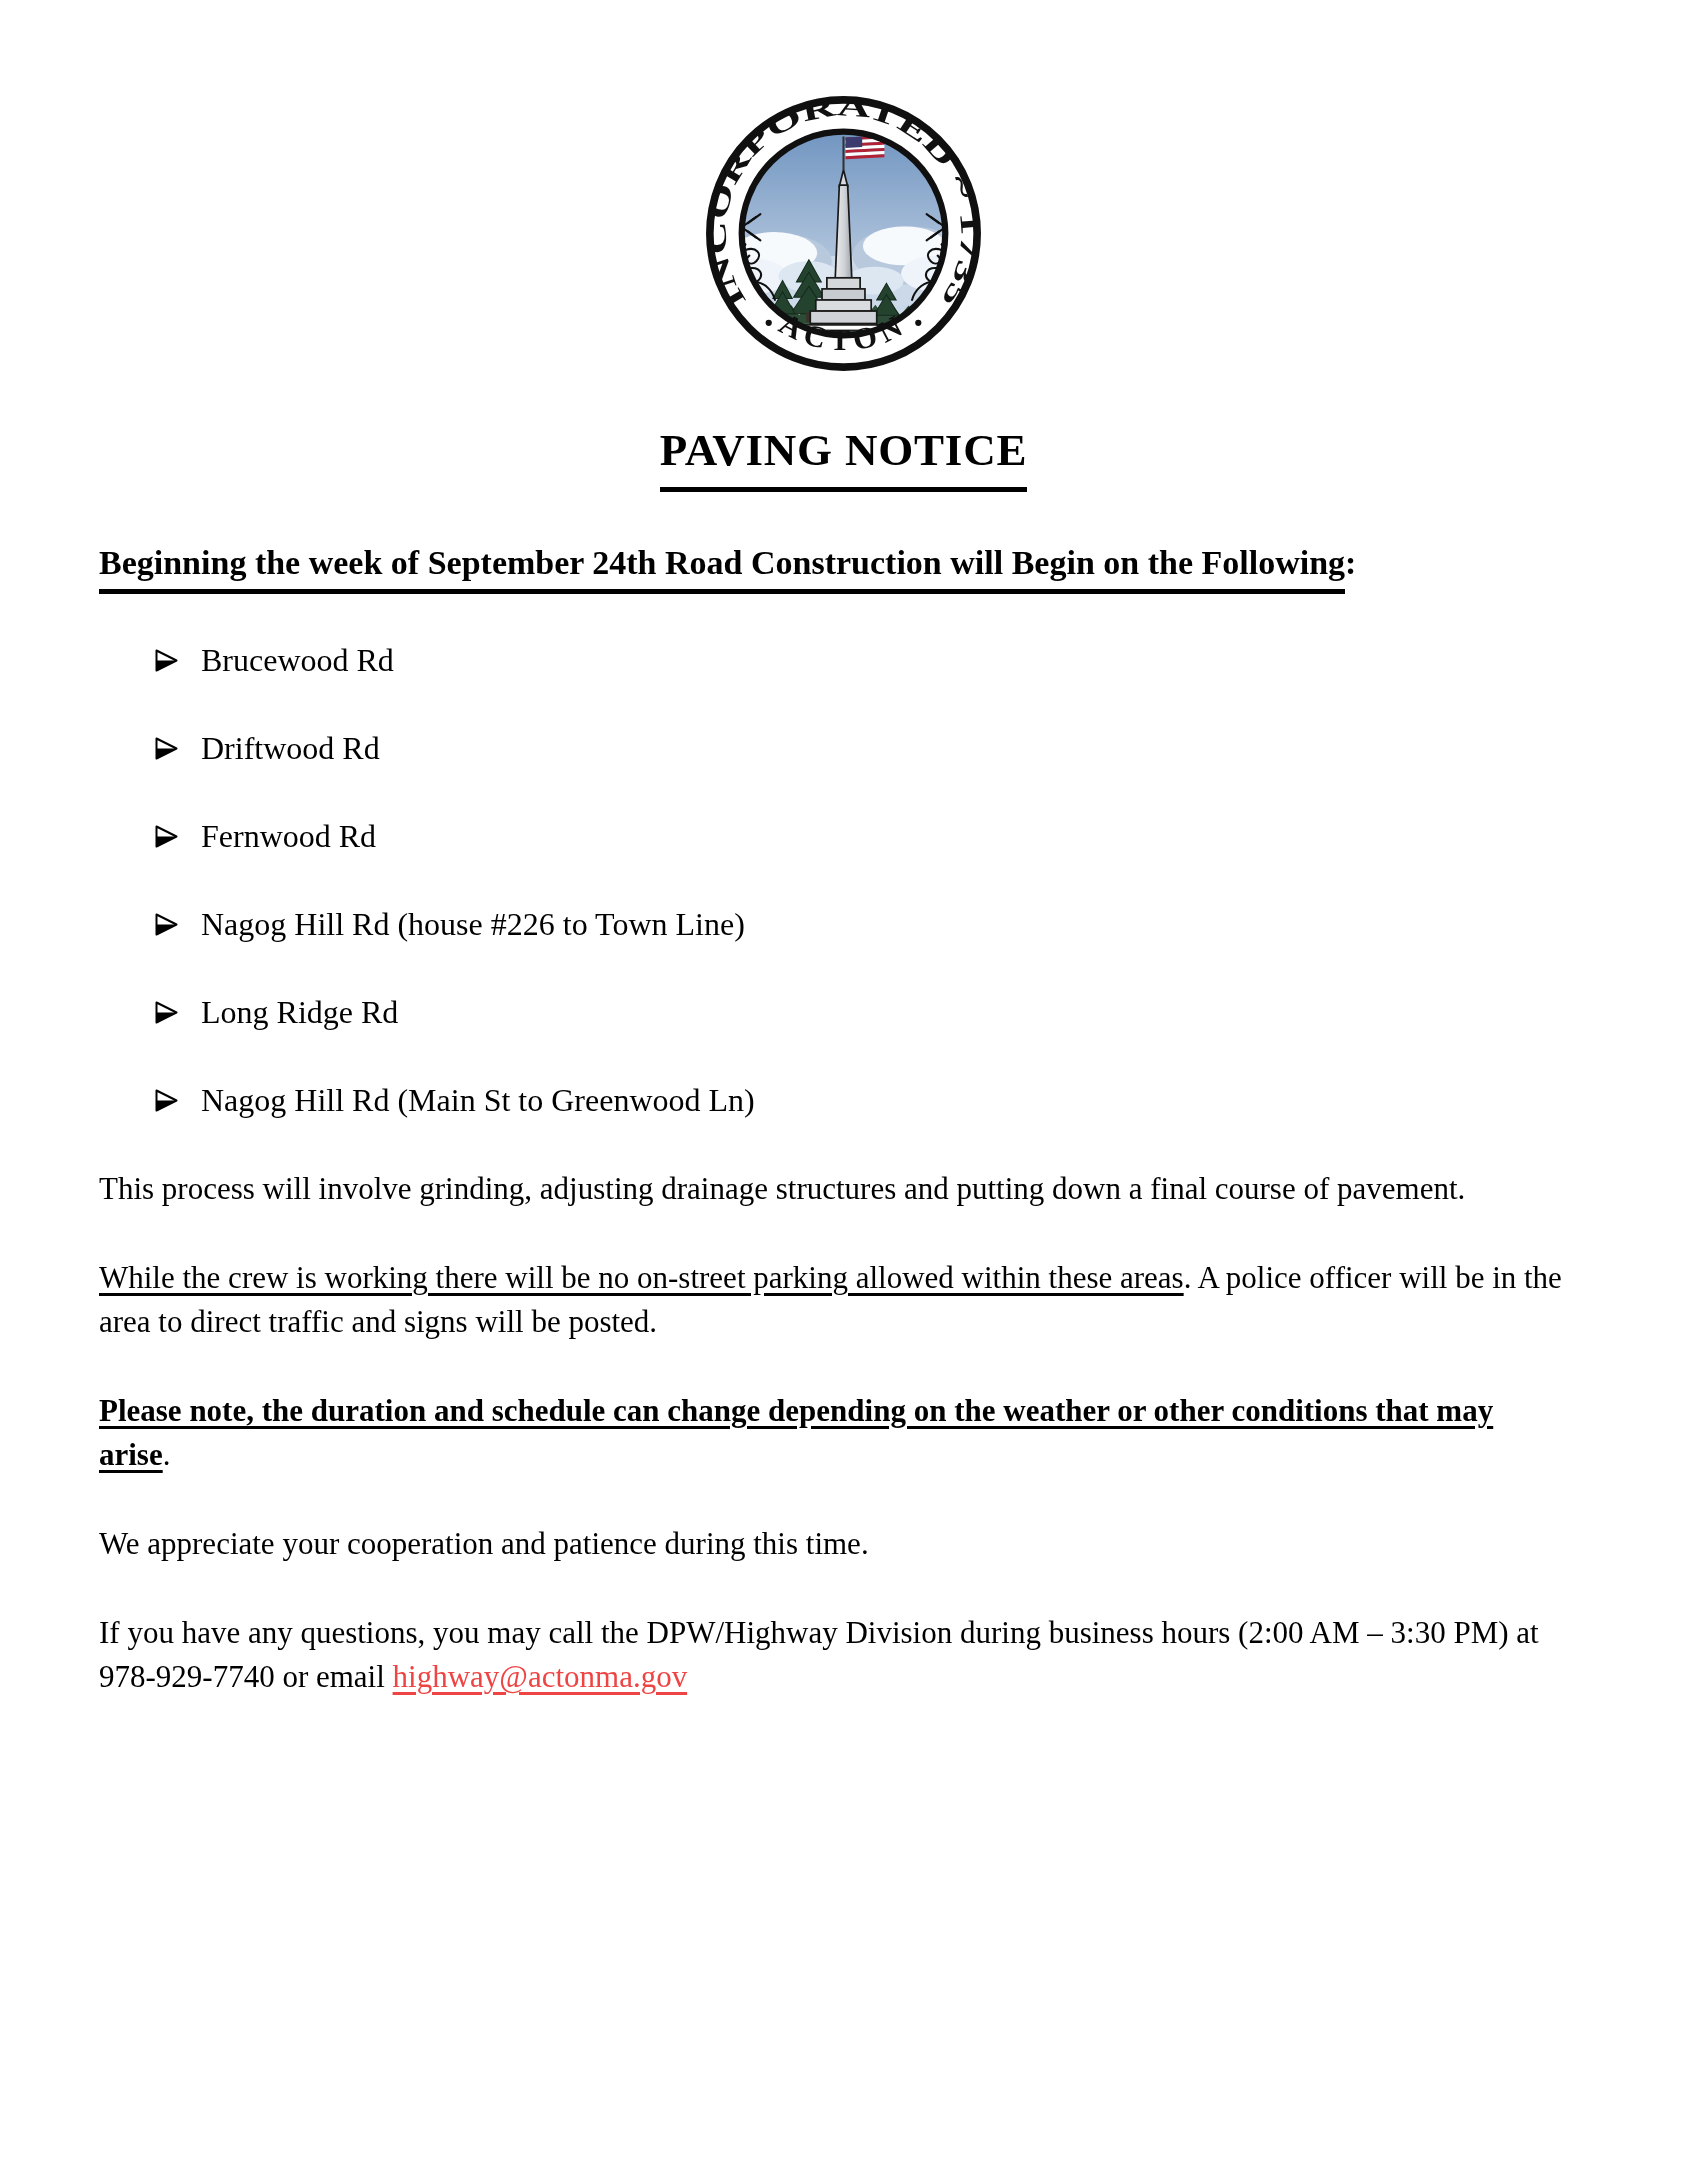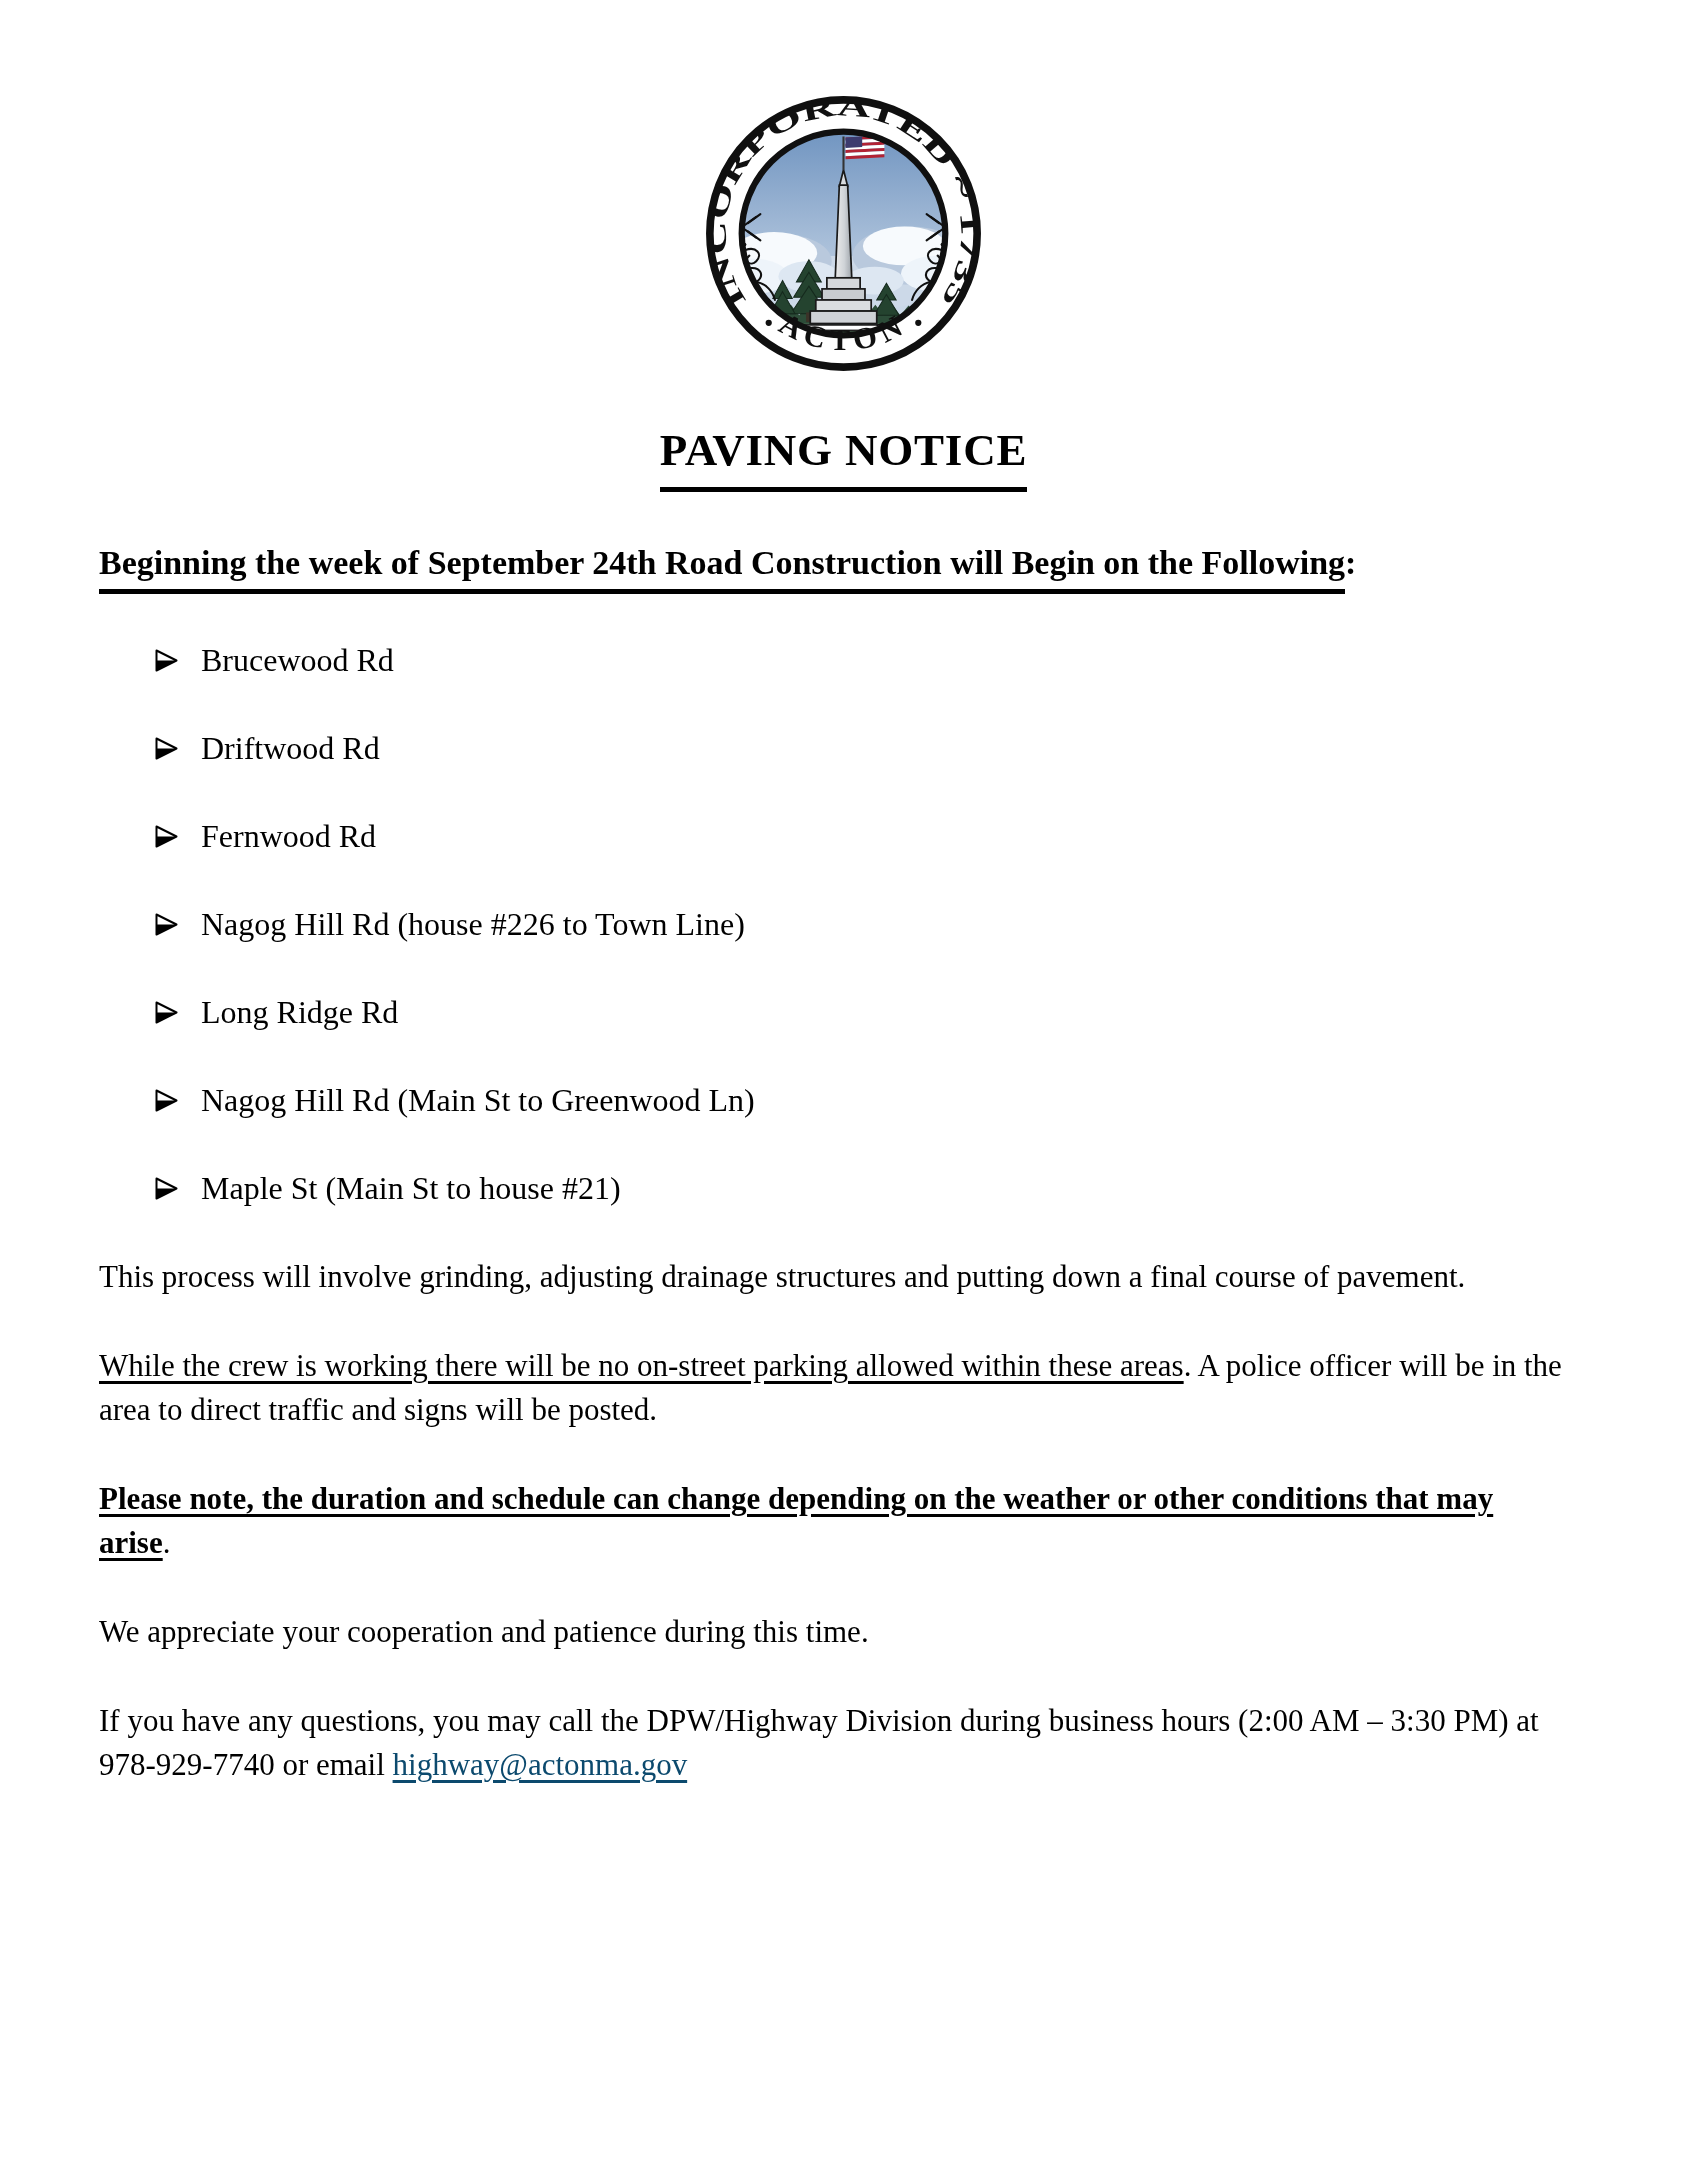--- a/index.html
+++ b/index.html
@@ -61,21 +61,21 @@
 
   
   p.body {
     font-size: 31px;
     line-height: 44px;
     margin: 45px 0 0 0;
     max-width: 1465px;
   }
   .u  { text-decoration: underline; text-decoration-thickness: 2.5px; text-underline-offset: 5px; }
   .ub { font-weight: bold; text-decoration: underline; text-decoration-thickness: 3.4px; text-underline-offset: 5px; }
-  a.email { color: #0c4a6e; text-decoration: underline; text-decoration-thickness: 2.5px; text-underline-offset: 5px; cursor: pointer; }
+  a.email { color: #ef4444; text-decoration: underline; text-decoration-thickness: 2.5px; text-underline-offset: 5px; cursor: pointer; }
 </style>
 </head>
 <body>
 
 <div class="page">
 
   <div class="seal-wrap">
     <svg viewBox="0 0 400 400">
       <defs>
         <linearGradient id="sky" x1="0" y1="0" x2="0" y2="1">
@@ -239,29 +239,20 @@
     </li>
     <li>
       <span class="bullet">
         <svg width="25" height="27" viewBox="0 0 30 32">
             <polygon points="3,4 27,16 3,28" fill="#fff" stroke="#000" stroke-width="2.4" stroke-linejoin="round"></polygon>
             <polygon points="3,16 27,16 3,28" fill="#000"></polygon>
           </svg>
       </span>
       <span>Nagog Hill Rd (Main St to Greenwood Ln)</span>
     </li>
-    <li>
-      <span class="bullet">
-        <svg width="25" height="27" viewBox="0 0 30 32">
-            <polygon points="3,4 27,16 3,28" fill="#fff" stroke="#000" stroke-width="2.4" stroke-linejoin="round"></polygon>
-            <polygon points="3,16 27,16 3,28" fill="#000"></polygon>
-          </svg>
-      </span>
-      <span>Maple St (Main St to house #21)</span>
-    </li>
   </ul>
 
   <p class="body">This process will involve grinding, adjusting drainage structures and putting down a final course of pavement.</p>
 
   <p class="body"><span class="u">While the crew is working there will be no on-street parking allowed within these areas</span><span>. A police officer will be in the area to direct traffic and signs will be posted.</span></p>
 
   <p class="body"><span class="ub">Please note, the duration and schedule can change depending on the weather or other conditions that may arise</span><span>.</span></p>
 
   <p class="body">We appreciate your cooperation and patience during this time.</p>
 

